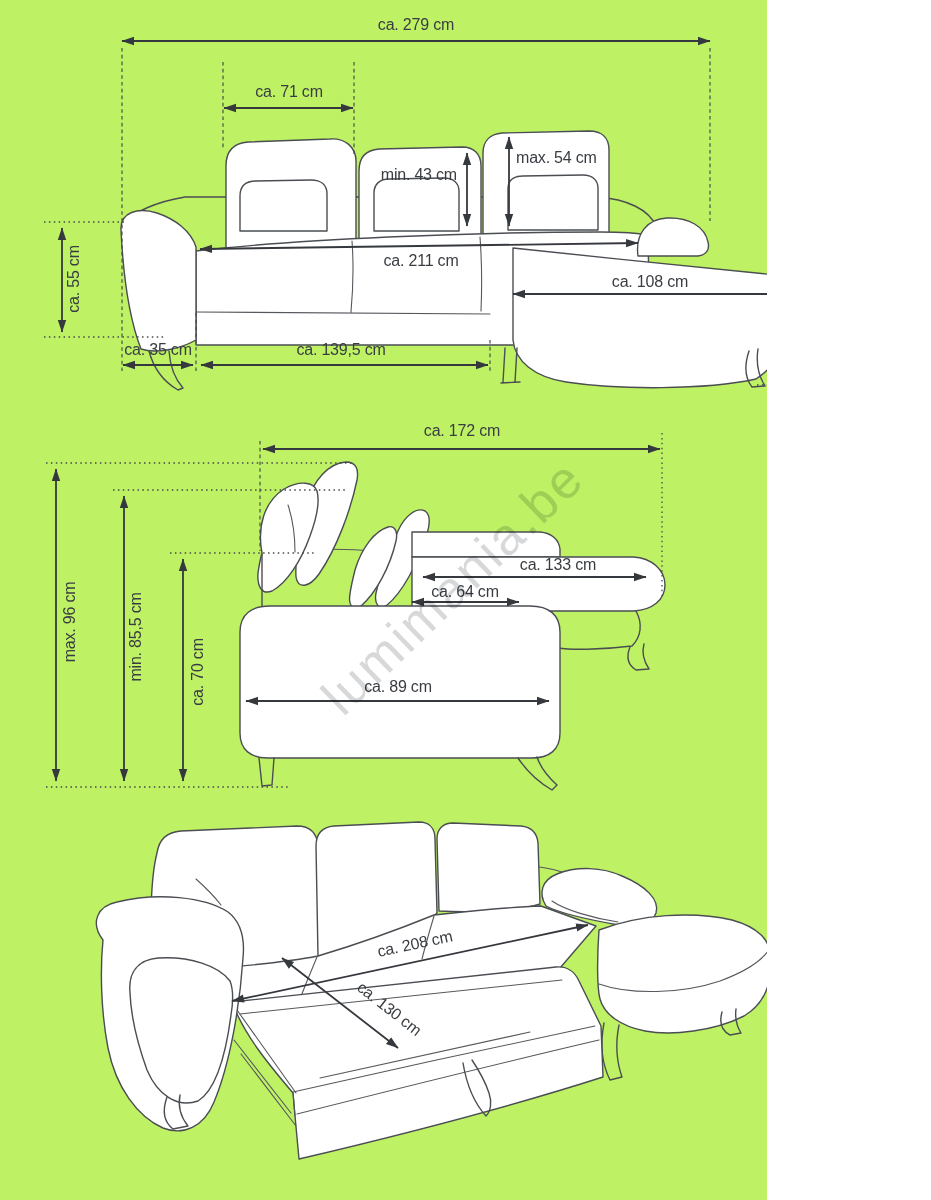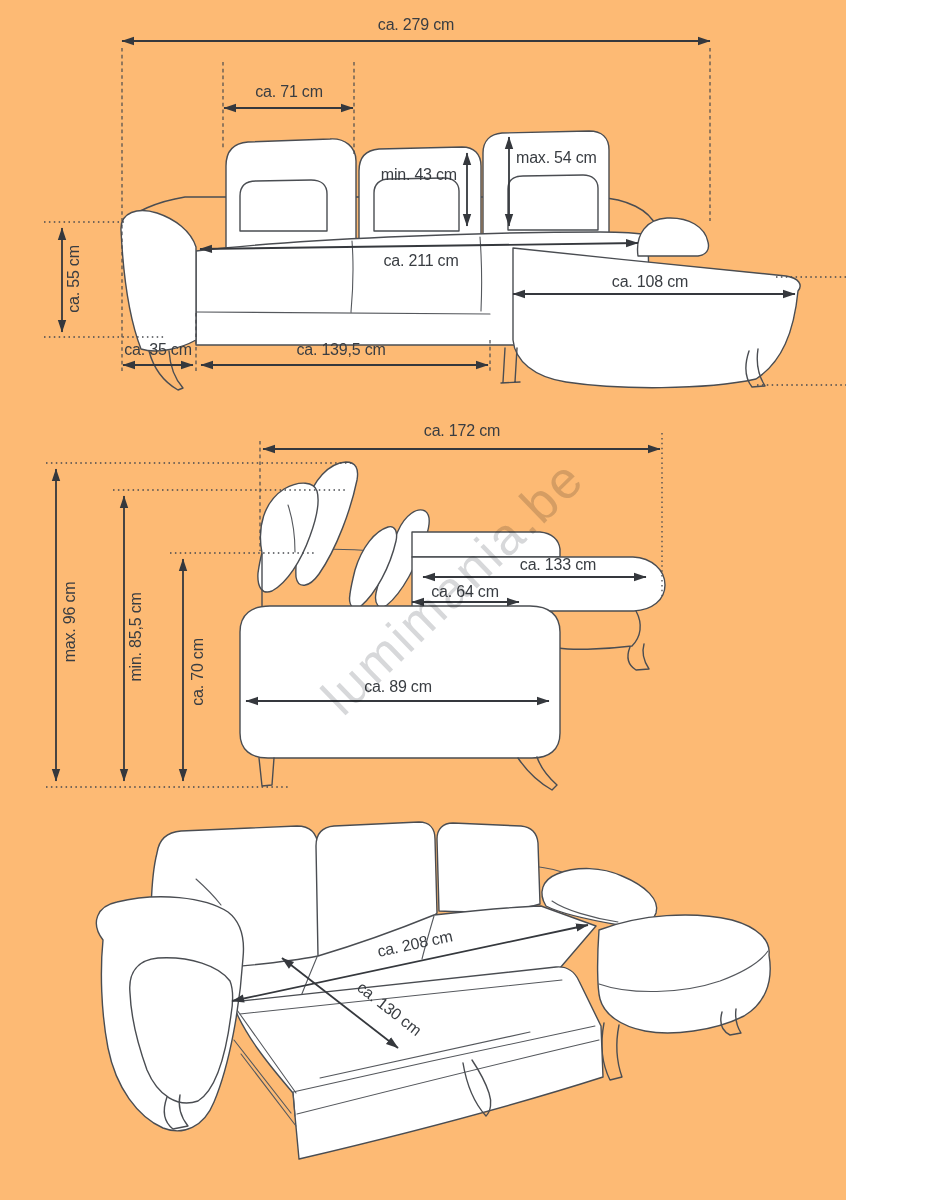--- a/index.html
+++ b/index.html
@@ -1,16 +1,16 @@
 <!DOCTYPE html>
 <html><head>
 <meta charset="utf-8">
 <style>
   html,body{margin:0;padding:0;background:#fff;}
-  .stage{position:relative;width:846px;height:1200px;background:#fdba74;overflow:hidden;
+  .stage{position:relative;width:767px;height:1200px;background:#bef264;overflow:hidden;
          font-family:"Liberation Sans", sans-serif;}
   svg{position:absolute;left:0;top:0;}
   .shape{fill:#ffffff;stroke:#4a4d52;stroke-width:1.4;stroke-linejoin:round;stroke-linecap:round;}
   .outline{fill:none;stroke:#4a4d52;stroke-width:1.4;stroke-linejoin:round;stroke-linecap:round;}
   .thin{fill:none;stroke:#55585d;stroke-width:1.1;stroke-linecap:round;}
   .dim{fill:none;stroke:#35383d;stroke-width:1.8;}
   .ext-dash{fill:none;stroke:#45484d;stroke-width:1.15;stroke-dasharray:3.6 3.2;}
   .ext-dot{fill:none;stroke:#45484d;stroke-width:1.3;stroke-dasharray:1.5 3.4;}
   .lbl{font-family:"Liberation Sans", sans-serif;font-size:16px;fill:#393d42;letter-spacing:-0.2px;}
   .wm{font-family:"Liberation Sans", sans-serif;font-size:52px;fill:#d7d8da;letter-spacing:2.5px;

